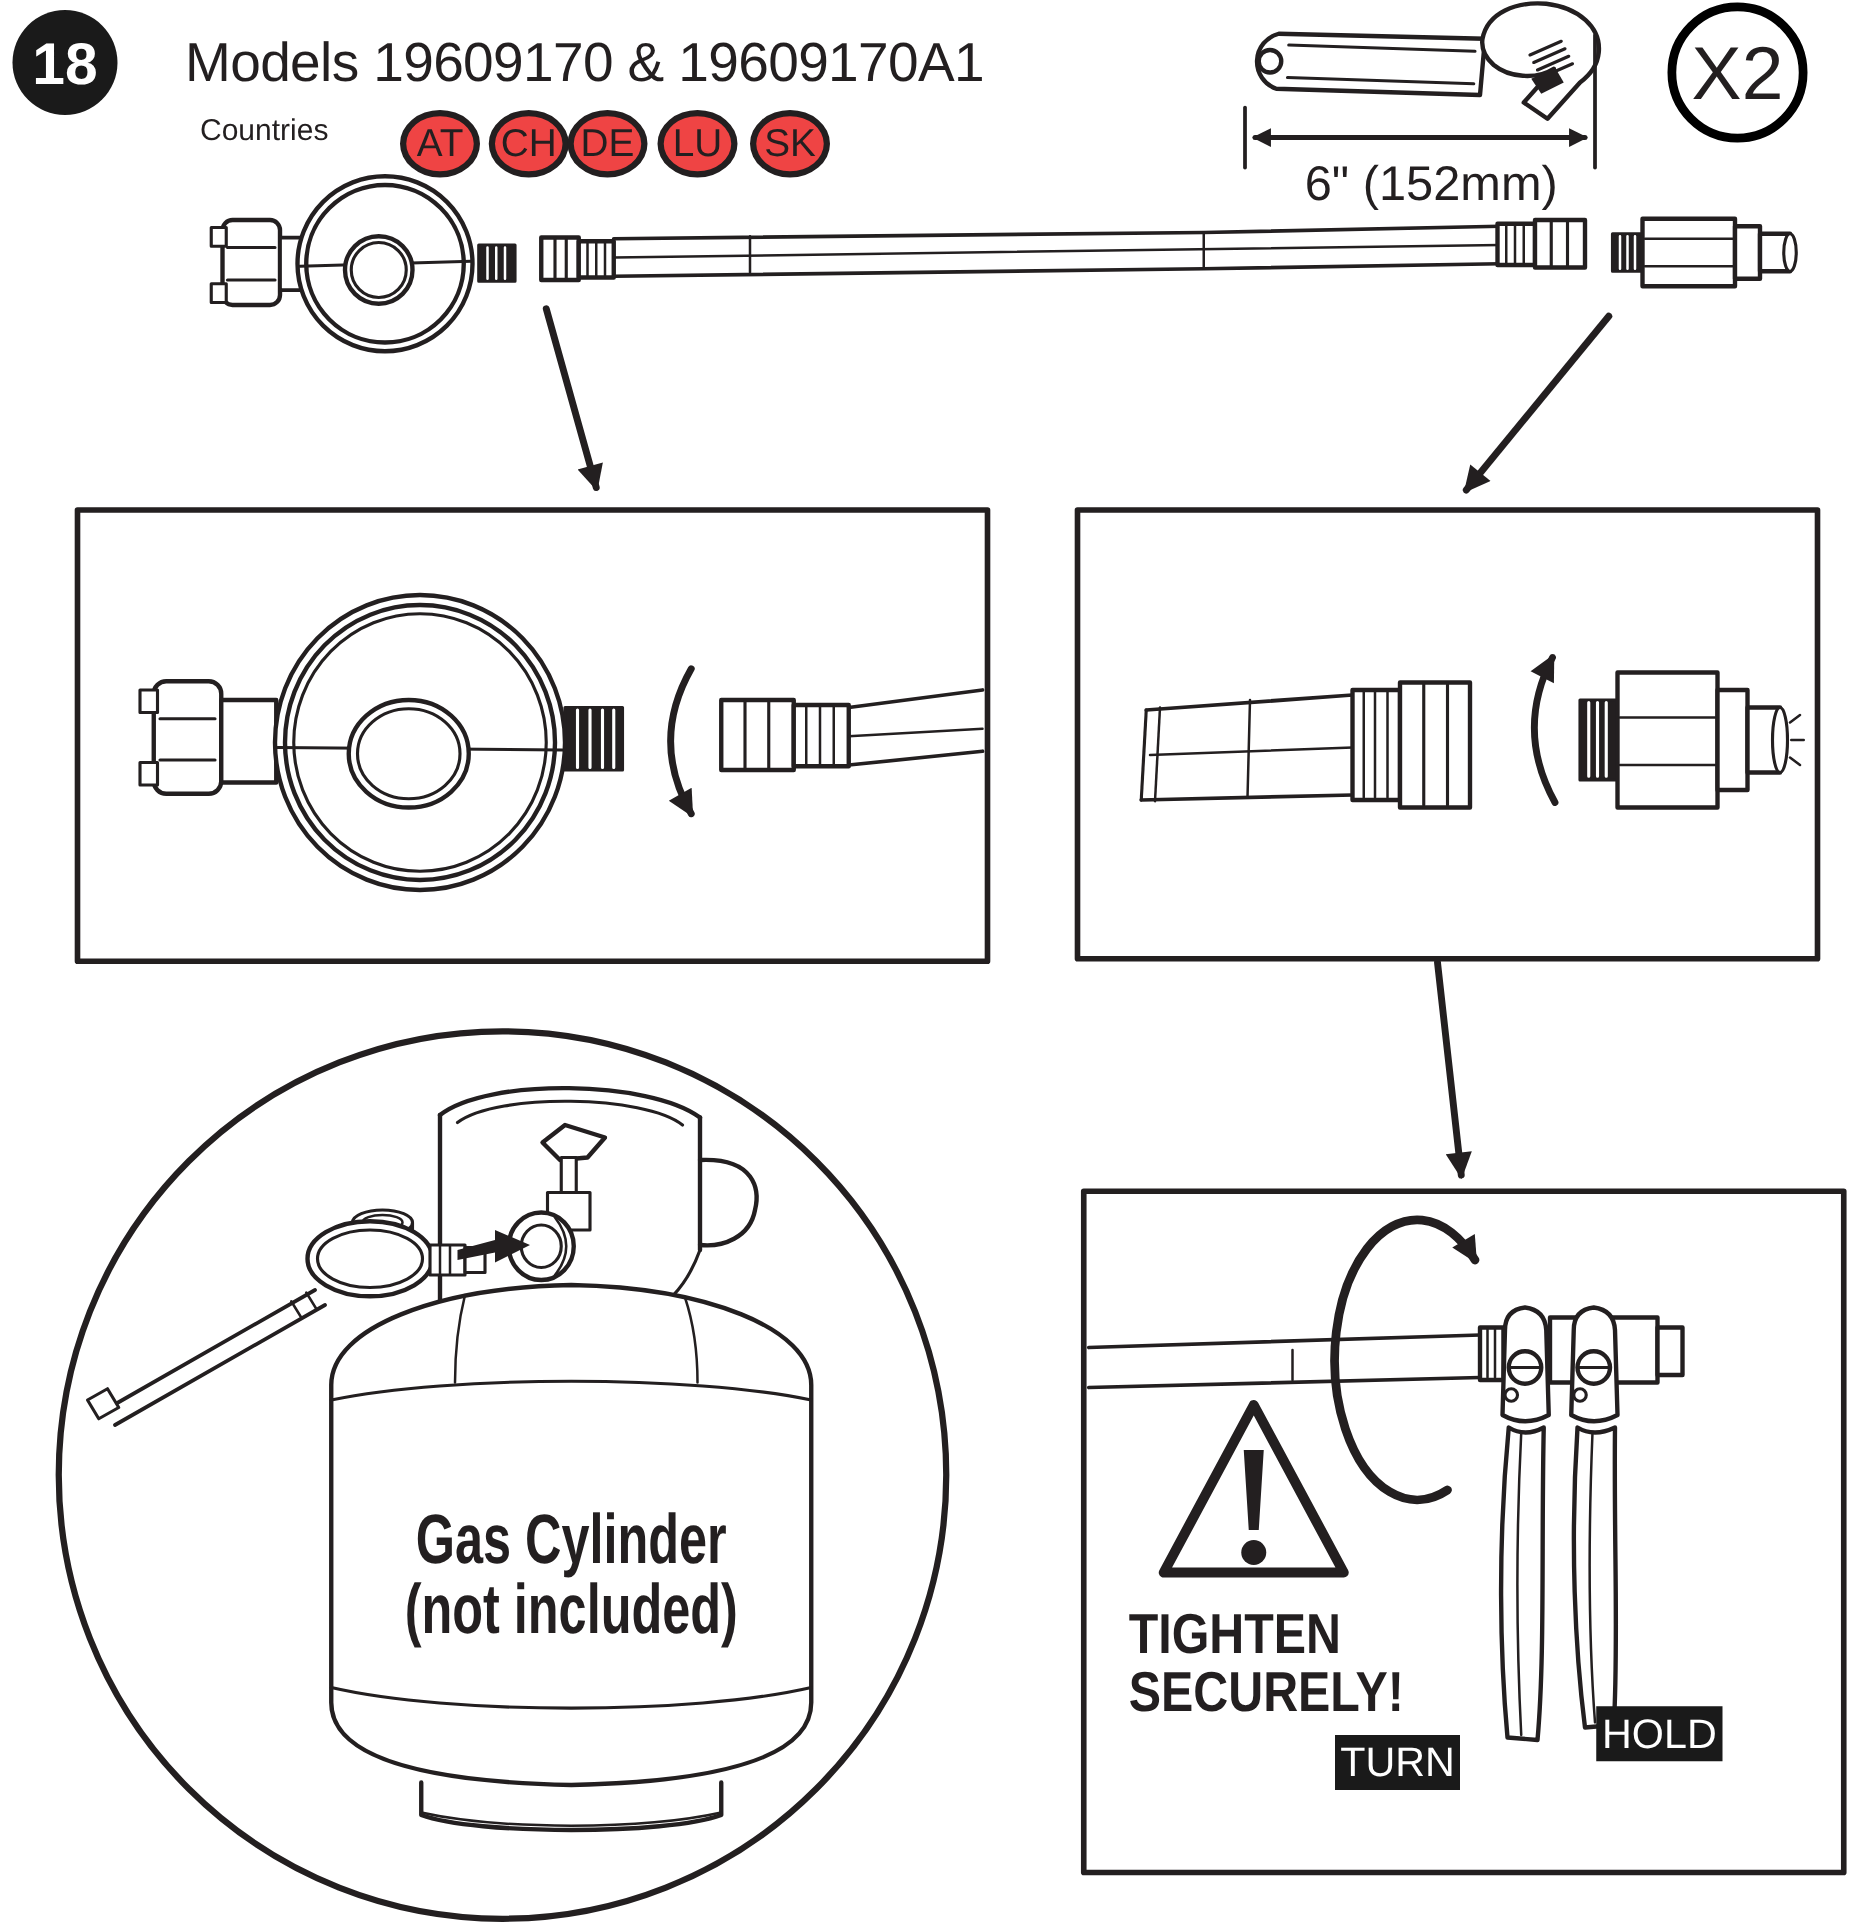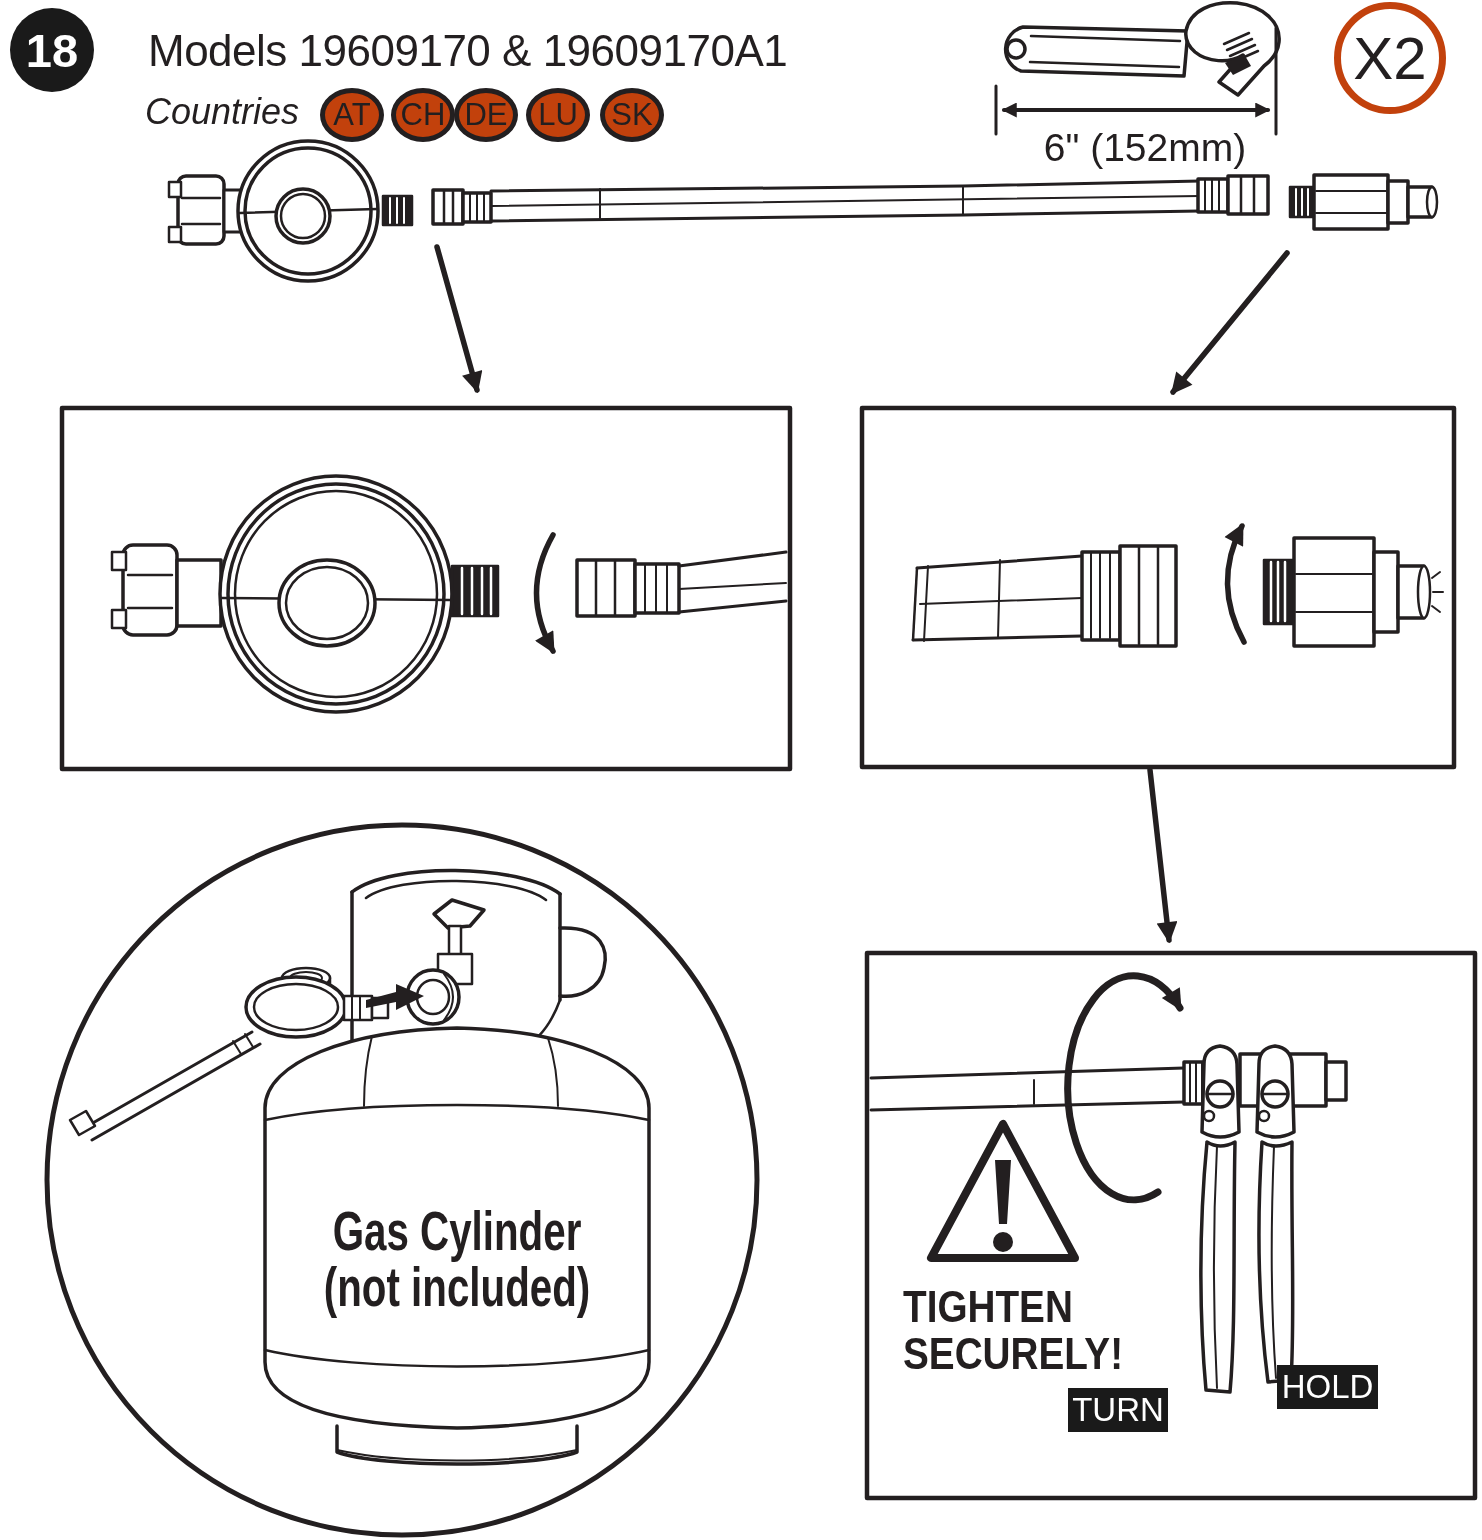--- a/index.html
+++ b/index.html
@@ -9,29 +9,29 @@
     font-family:"Liberation Sans", sans-serif; color:#231f20; overflow:hidden;
   }
   .abs { position:absolute; }
   svg.art { position:absolute; left:0; top:0; }
   .step-badge {
     left:10px; top:8px; width:84px; height:84px; border-radius:50%;
     background:#1a1a1a; color:#ffffff; font-size:47px; font-weight:700;
     display:flex; align-items:center; justify-content:center;
   }
   .models-title { left:148px; top:26px; font-size:44px; letter-spacing:-0.5px; white-space:nowrap;text-align:center; }
-  .countries-label { left:145px; top:91px; font-size:36px;font-style:italic; }
+  .countries-label { left:160px; top:91px; font-size:24px; }
   .oval {
     width:64px; height:54px; border:5px solid #231f20; border-radius:50%;
     display:flex; align-items:center; justify-content:center; font-size:31px;
-    background:#c2410c; top:88px;
+    background:#ef4444; top:88px;
   }
   .dim-label { left:1020px; top:126px; width:250px; text-align:center; font-size:39px; white-space:nowrap; }
   .x2-badge {
-    left:1334px; top:2px; width:112px; height:112px; border:7px solid #c2410c; border-radius:50%;
+    left:1334px; top:2px; width:112px; height:112px; border:7px solid #000000; border-radius:50%;
     display:flex; align-items:center; justify-content:center; font-size:60px; background:#fff;
   }
   .gas-line { left:157px; width:600px; text-align:center; font-size:56px; font-weight:700;
     transform:scaleX(0.72); transform-origin:center; white-space:nowrap; }
   .warn-line { left:903px; font-size:45px; font-weight:700; transform:scaleX(0.86);
     transform-origin:left; white-space:nowrap; }
   .lbl-box {
     background:#1a1a1a; color:#ffffff; display:flex; align-items:center; justify-content:center;
     white-space:nowrap;
   }

